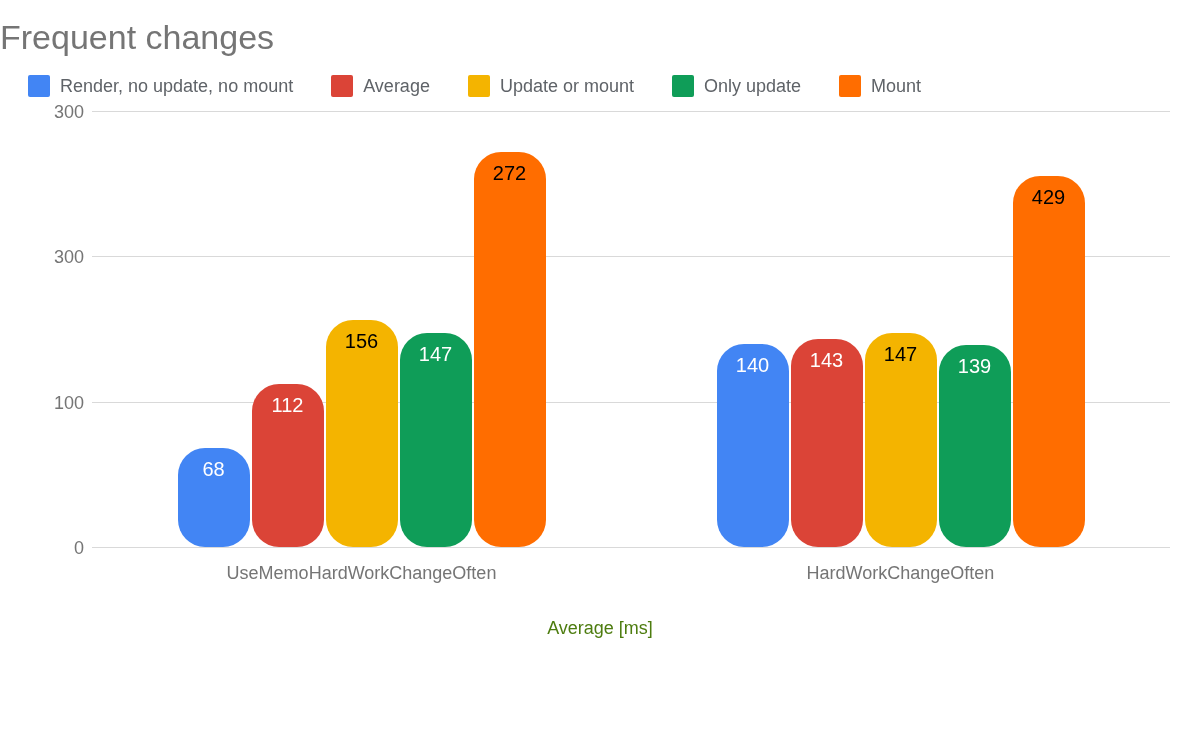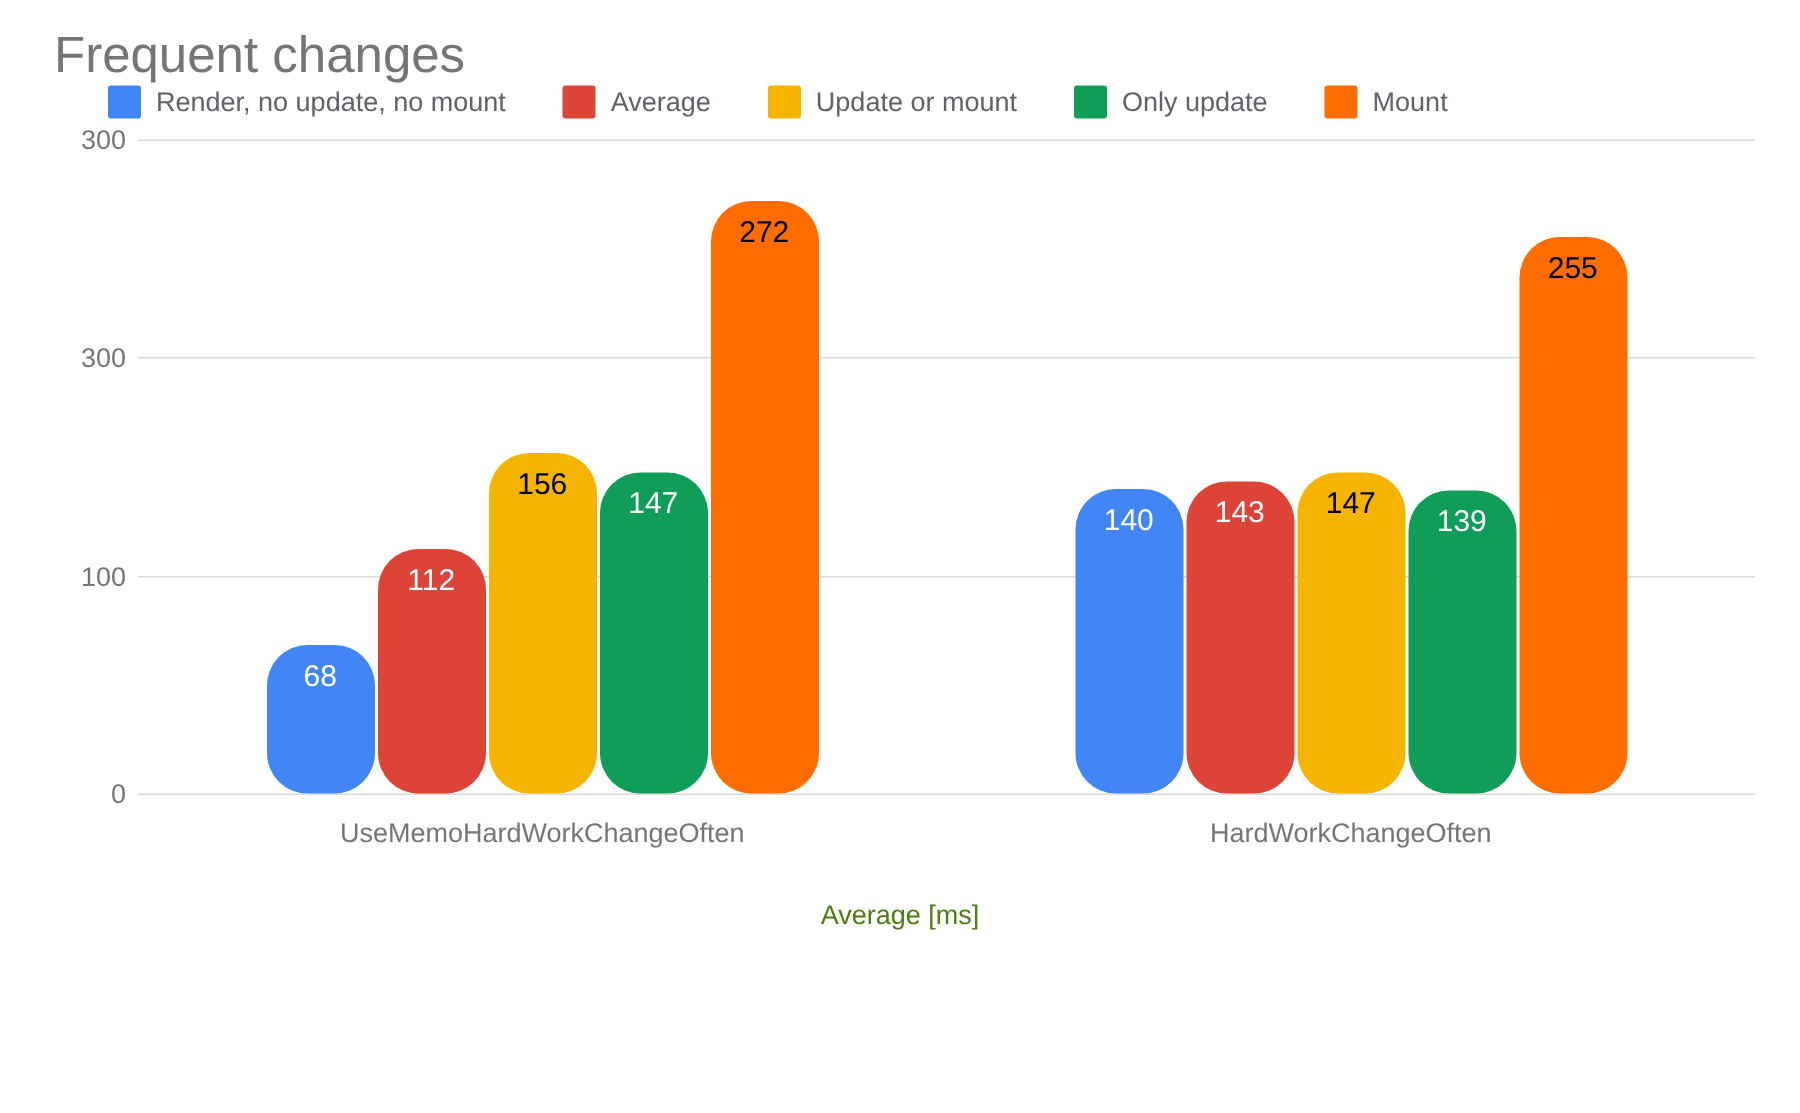--- a/index.html
+++ b/index.html
@@ -11,27 +11,27 @@
   }
   .chart {
     width: 1200px;
     height: 742px;
     position: relative;
     padding: 18px 0 0 0;
   }
   .title {
     font-size: 34px;
     color: #757575;
-    padding-left: 36px;
+    margin-bottom: 18px;
     font-weight: 400;
   }
   .legend {
     display: flex;
     gap: 38px;
-    padding-left: 72px;
+    padding-left: 28px;
     margin-bottom: 14px;
     font-size: 18px;
   }
   .legend-item {
     display: flex;
     align-items: center;
     gap: 10px;
     color: #5f6368;
   }
   .swatch {
@@ -178,21 +178,21 @@
           <div class="bar" style="height: 207.827px; background: rgb(219, 68, 55);">
             <div class="bar-label" style="color: rgb(255, 255, 255);">143</div>
           </div>
           <div class="bar" style="height: 213.64px; background: rgb(244, 180, 0);">
             <div class="bar-label" style="color: rgb(0, 0, 0);">147</div>
           </div>
           <div class="bar" style="height: 202.013px; background: rgb(15, 157, 88);">
             <div class="bar-label" style="color: rgb(255, 255, 255);">139</div>
           </div>
           <div class="bar" style="height: 370.6px; background: rgb(255, 109, 0);">
-            <div class="bar-label" style="color: rgb(0, 0, 0);">255</div>
+            <div class="bar-label" style="color: rgb(0, 0, 0);">429</div>
           </div>
         </div>
       </div>
   </div>
 
   <div class="cat-labels" id="cat-labels">
       <div class="cat-label">UseMemoHardWorkChangeOften</div>
       <div class="cat-label">HardWorkChangeOften</div>
     </div>
 

